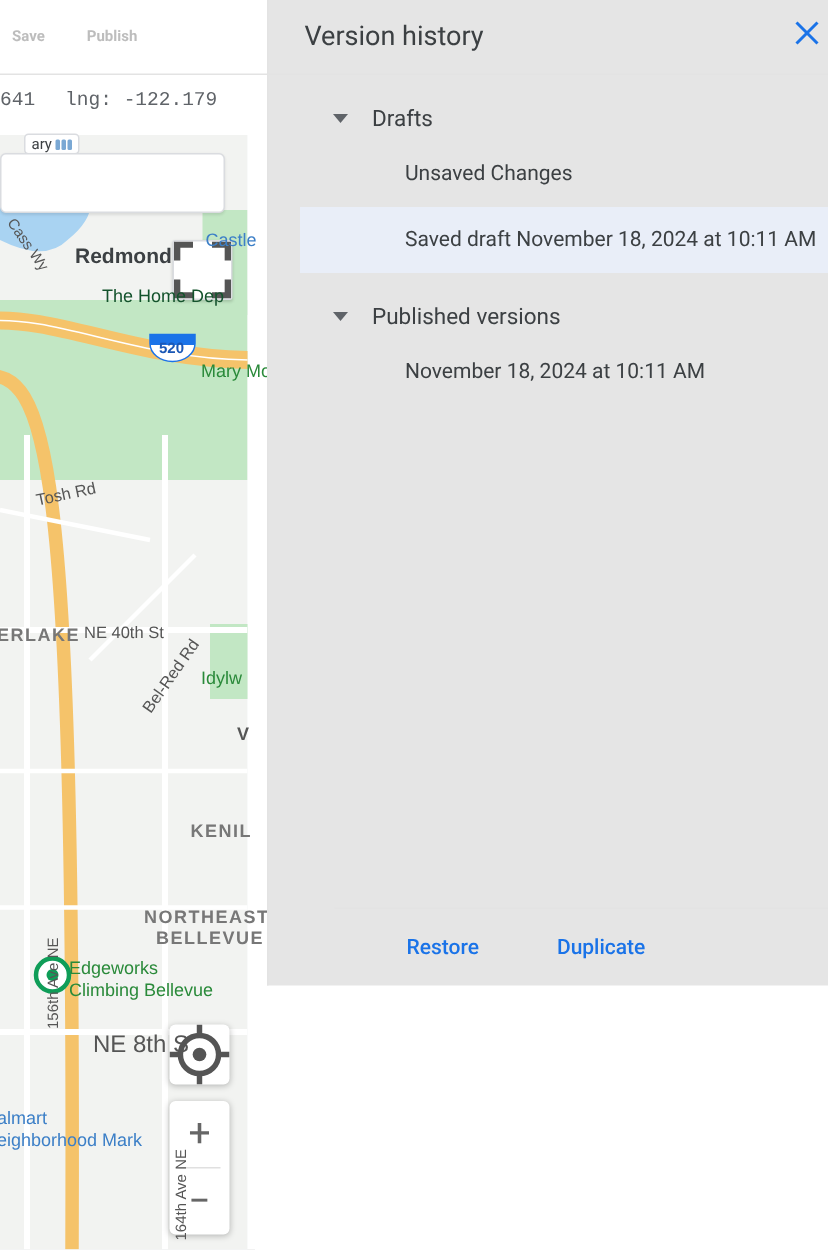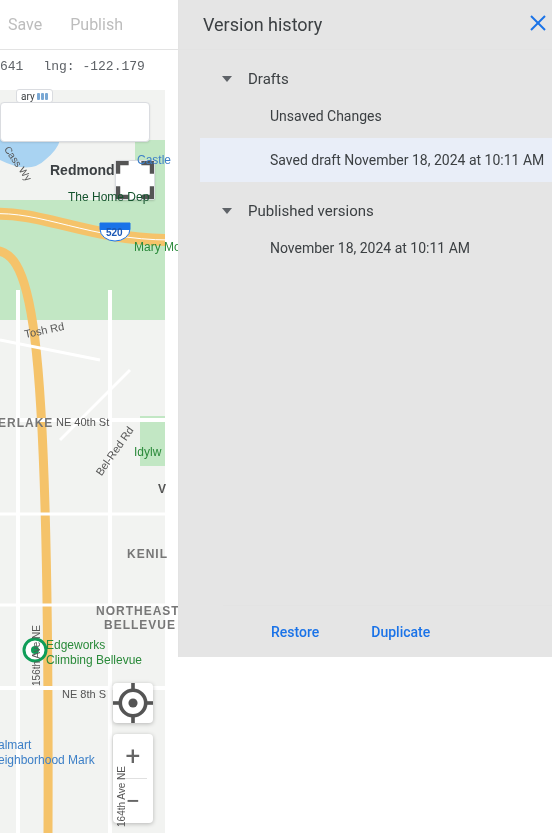--- a/index.html
+++ b/index.html
@@ -13,21 +13,21 @@
     color: #3c4043;
   }
   
   .topbar {
     height: 50px;
     border-bottom: 1px solid #e3e3e3;
     display: flex;
     align-items: center;
     padding-left: 8px;
   }
-  .topbar .btn { color: #bdbdbd; font-size: 16px; margin-right: 28px; font-weight: 400; cursor: pointer; }
+  .topbar .btn { color: #bdbdbd; font-size: 10px; margin-right: 28px; font-weight: 700; cursor: pointer; }
   
   .coordbar {
     height: 28px;
     font-family: "Courier New", monospace;
     font-size: 13px;
     color: #5f6368;
     display: flex;
     align-items: flex-end;
     padding-bottom: 4px;
     padding-left: 0;
@@ -240,21 +240,21 @@
   <span class="maplbl" style="top:326px;left:-2px;font-weight:600;letter-spacing:1px;color:#777;">ERLAKE</span>
   <span class="maplbl" style="top:326px;left:56px;font-size:11px;">NE 40th St</span>
   <span class="maplbl" style="top:355px;left:86px;transform:rotate(-55deg);font-size:11px;">Bel-Red Rd</span>
   <span class="maplbl" style="top:355px;left:134px;color:#2a8a3a;">Idylw</span>
   <span class="maplbl" style="top:392px;left:158px;font-weight:600;">V</span>
   <span class="maplbl" style="top:457px;left:127px;font-weight:600;letter-spacing:1px;color:#777;">KENIL</span>
   <span class="maplbl" style="top:514px;left:96px;font-weight:600;color:#777;letter-spacing:1px;">NORTHEAST</span>
   <span class="maplbl" style="top:528px;left:104px;font-weight:600;color:#777;letter-spacing:1px;">BELLEVUE</span>
   <span class="maplbl" style="top:548px;left:46px;color:#2a8a3a;">Edgeworks</span>
   <span class="maplbl" style="top:563px;left:46px;color:#2a8a3a;">Climbing Bellevue</span>
-  <span class="maplbl" style="top:598px;left:62px;font-size:11px;">NE 8th S</span>
+  <span class="maplbl" style="top:598px;left:62px;font-size:16px;">NE 8th S</span>
   <span class="maplbl" style="top:648px;left:-2px;color:#3c7fc7;">almart</span>
   <span class="maplbl" style="top:663px;left:-2px;color:#3c7fc7;">eighborhood Mark</span>
   <span class="maplbl" style="top:560px;left:6px;transform:rotate(-90deg);font-size:10px;">156th Ave NE</span>
   <span class="maplbl" style="top:701px;left:91px;transform:rotate(-90deg);font-size:10px;">164th Ave NE</span>
   <span class="maplbl" style="top:137px;left:106px;font-size:10px;font-weight:700;color:#1a57b5;">520</span>
   <span class="maplbl" style="top:68px;left:-2px;transform:rotate(55deg);font-size:10px;">Cass Wy</span>
 </div>
 
 <div class="panel">
   <div class="panel-header">

